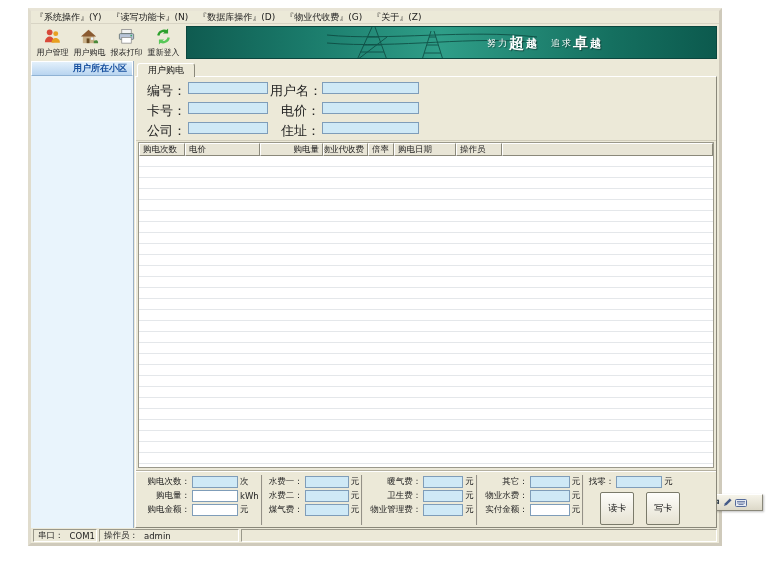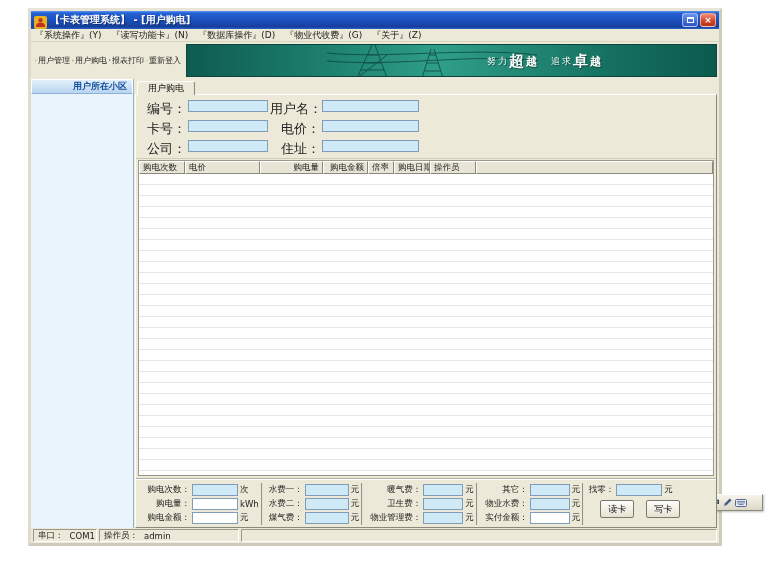--- a/index.html
+++ b/index.html
@@ -24,21 +24,21 @@
   .restore-glyph{width:7px;height:6px;border:1px solid #fff;border-top-width:2px;display:block;}
   .btn-close{background:linear-gradient(180deg,#ef9078,#d14328 60%,#b53318);font-weight:bold;}
 
   
   .menubar{height:13px;flex:0 0 13px;display:flex;align-items:center;background:#ece9d8;
     border-bottom:1px solid #d8d4c4;padding-left:4px;gap:10px;}
   .menu-item{font-size:9px;color:#1a1a1a;white-space:nowrap;cursor:default;}
 
   
   .toolbar{height:37px;flex:0 0 37px;background:#ece9d8;display:flex;align-items:stretch;padding:1px 2px 2px 3px;}
-  .tool-btn{width:37px;display:flex;flex-direction:row;align-items:center;justify-content:center;
+  .tool-btn{width:37px;display:flex;flex-direction:column;align-items:center;justify-content:center;
     gap:1px;border:1px solid transparent;}
   .tool-btn svg{width:19px;height:19px;display:block;}
   .tool-label{font-size:8px;color:#222;white-space:nowrap;}
   .banner{flex:1;margin-left:4px;position:relative;overflow:hidden;height:33px;align-self:flex-start;margin-top:1px;
     background:linear-gradient(90deg,#0f5b50 0%,#1a7a6a 22%,#2f9e88 48%,#18776六 75%,#157060 82%,#0c5a4e 100%);
     background:linear-gradient(90deg,#0f5b50 0%,#1a7a6a 22%,#2f9e88 48%,#157060 80%,#0c5a4e 100%);
     border:1px solid #0a463e;}
   .banner svg.pylon{position:absolute;left:140px;top:0;height:33px;width:210px;opacity:.8;}
   .slogan{position:absolute;left:300px;top:0;height:33px;display:flex;align-items:center;color:#fff;
     text-shadow:1px 1px 1px rgba(0,0,0,.45);letter-spacing:2px;white-space:nowrap;justify-content:flex-end;}
@@ -81,21 +81,21 @@
     padding:3px 0 2px 2px;background:#ece9d8;}
   .fee-group{display:flex;flex-direction:column;gap:1px;padding:0 2px;}
   .fee-group + .fee-group{border-left:2px groove #e8e4d4;}
   .fee-row{display:flex;align-items:center;height:13px;}
   .fee-label{font-size:8.5px;color:#222;text-align:right;margin-right:2px;white-space:nowrap;}
   .fee-unit{font-size:8.5px;color:#222;margin-left:2px;white-space:nowrap;}
   .g1 .fee-label{width:50px;} .g2 .fee-label{width:38px;} .g3 .fee-label{width:56px;}
   .g4 .fee-label{width:48px;} .g5 .fee-label{width:28px;}
   .w46{width:46px;} .w44{width:44px;} .w40{width:40px;}
   .fee-btnrow{display:flex;gap:12px;margin:3px 0 0 14px;}
-  .xp-btn{width:34px;height:18px;font-size:9px;line-height:1;color:#111;
+  .xp-btn{width:34px;height:33px;font-size:9px;line-height:1;color:#111;
     background:linear-gradient(180deg,#fdfdfa,#e6e2d2);border:1px solid #7a7a6a;border-radius:2px;
     display:flex;align-items:center;justify-content:center;}
 
   
   .statusbar{height:15px;flex:0 0 15px;display:flex;align-items:stretch;background:#ece9d8;gap:2px;padding:1px 2px;}
   .sb-panel{border:1px solid;border-color:#9a988a #ffffff #ffffff #9a988a;display:flex;align-items:center;
     font-size:8.5px;color:#222;padding:0 4px;gap:6px;white-space:nowrap;}
   .sb-1{width:64px;} .sb-2{width:140px;} .sb-3{flex:1;}
 
   
@@ -106,38 +106,20 @@
     border-left:1px solid #fff;}
   .ime-lang{font-size:10px;font-weight:bold;color:#123;line-height:1;}
   .ime-ico{display:block;}
 </style>
 </head>
 <body>
 
 <div class="canvas">
   <div class="window">
 
-    <div class="titlebar">
-      <span class="app-icon">
-        <svg viewBox="0 0 13 13" width="13" height="13">
-            <rect width="13" height="13" rx="2" fill="#e8b020"></rect>
-            <circle cx="6.5" cy="4.2" r="2.1" fill="#c03028"></circle>
-            <path d="M2 11c0-3.2 2.2-4.4 4.5-4.4S11 7.8 11 11z" fill="#c03028"></path>
-          </svg>
-      </span>
-      <span class="title-text">【卡表管理系统】 - [用户购电]</span>
-      <span class="win-btns">
-        <span class="win-btn btn-restore">
-            <span class="restore-glyph"></span>
-          </span>
-        <span class="win-btn btn-close">
-            <span>×</span>
-          </span>
-      </span>
-    </div>
 
     <div class="menubar">
       <span class="menu-item">『系统操作』(Y)</span>
       <span class="menu-item">『读写功能卡』(N)</span>
       <span class="menu-item">『数据库操作』(D)</span>
       <span class="menu-item">『物业代收费』(G)</span>
       <span class="menu-item">『关于』(Z)</span>
     </div>
 
     <div class="toolbar">
@@ -228,23 +210,23 @@
             <input class="inp" style="">
             <span class="f-label">住址：</span>
             <input class="inp" style="">
           </div>
 
           <div class="grid">
             <div class="grid-header">
               <div class="gh-cell" style="width:46px">购电次数</div>
               <div class="gh-cell" style="width:75px">电价</div>
               <div class="gh-cell right" style="width:63px">购电量</div>
-              <div class="gh-cell right" style="width:45px">购电金额</div>
+              <div class="gh-cell right" style="width:45px">物业代收费</div>
               <div class="gh-cell" style="width:26px">倍率</div>
-              <div class="gh-cell" style="width:36px">购电日期</div>
+              <div class="gh-cell" style="width:62px">购电日期</div>
               <div class="gh-cell" style="width:46px">操作员</div>
               <div class="gh-cell" style="flex:1"></div>
             </div>
             <div class="grid-body"></div>
           </div>
 
           <div class="fees">
             <div class="fee-group g1">
               <div class="fee-row">
                   <span class="fee-label">购电次数：</span>

